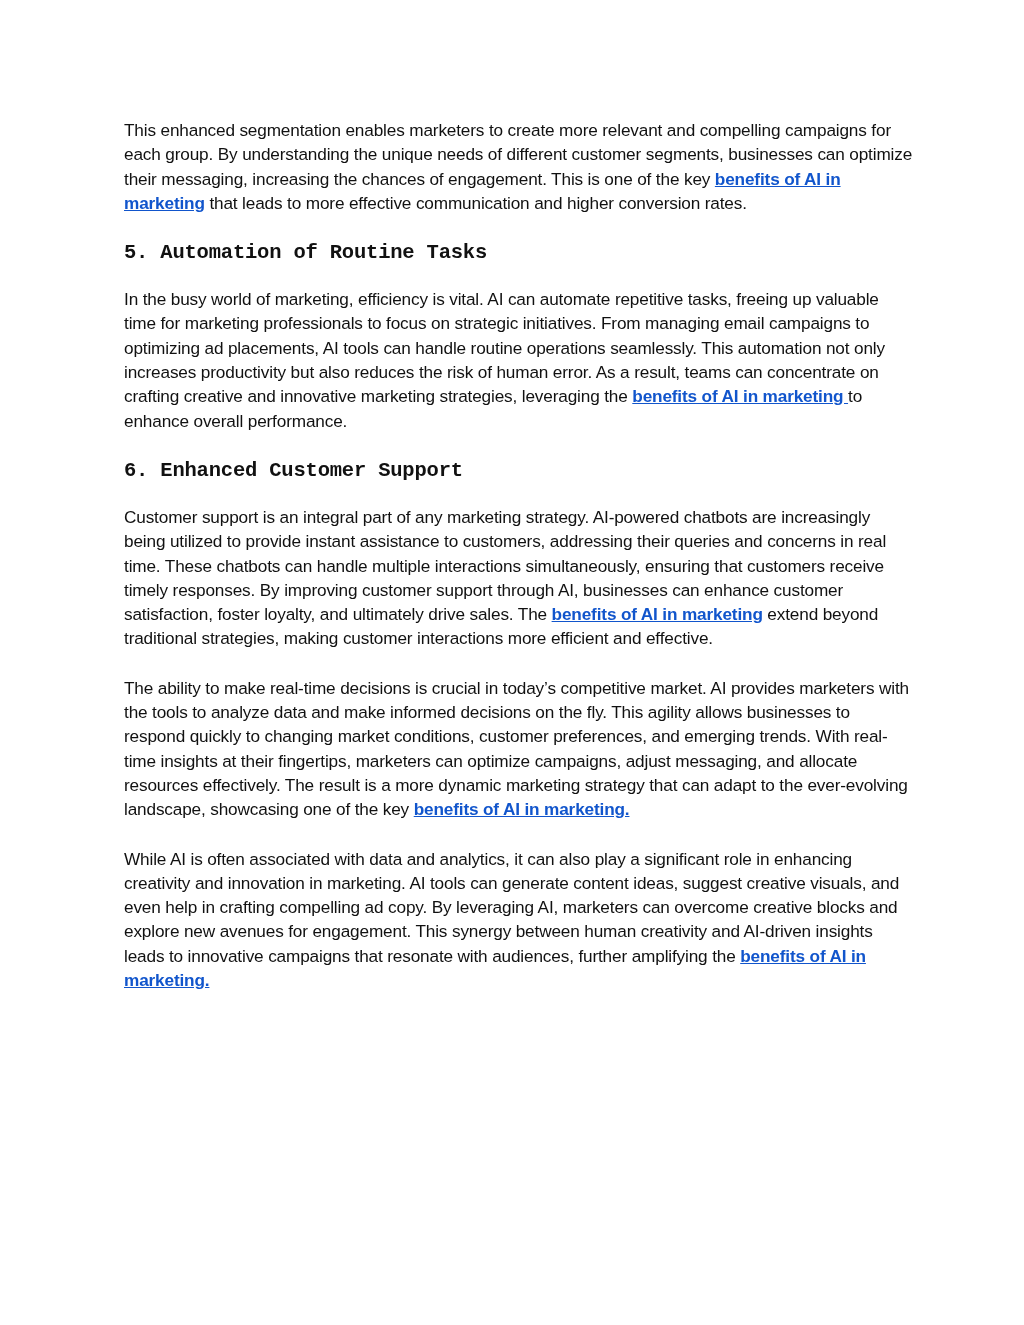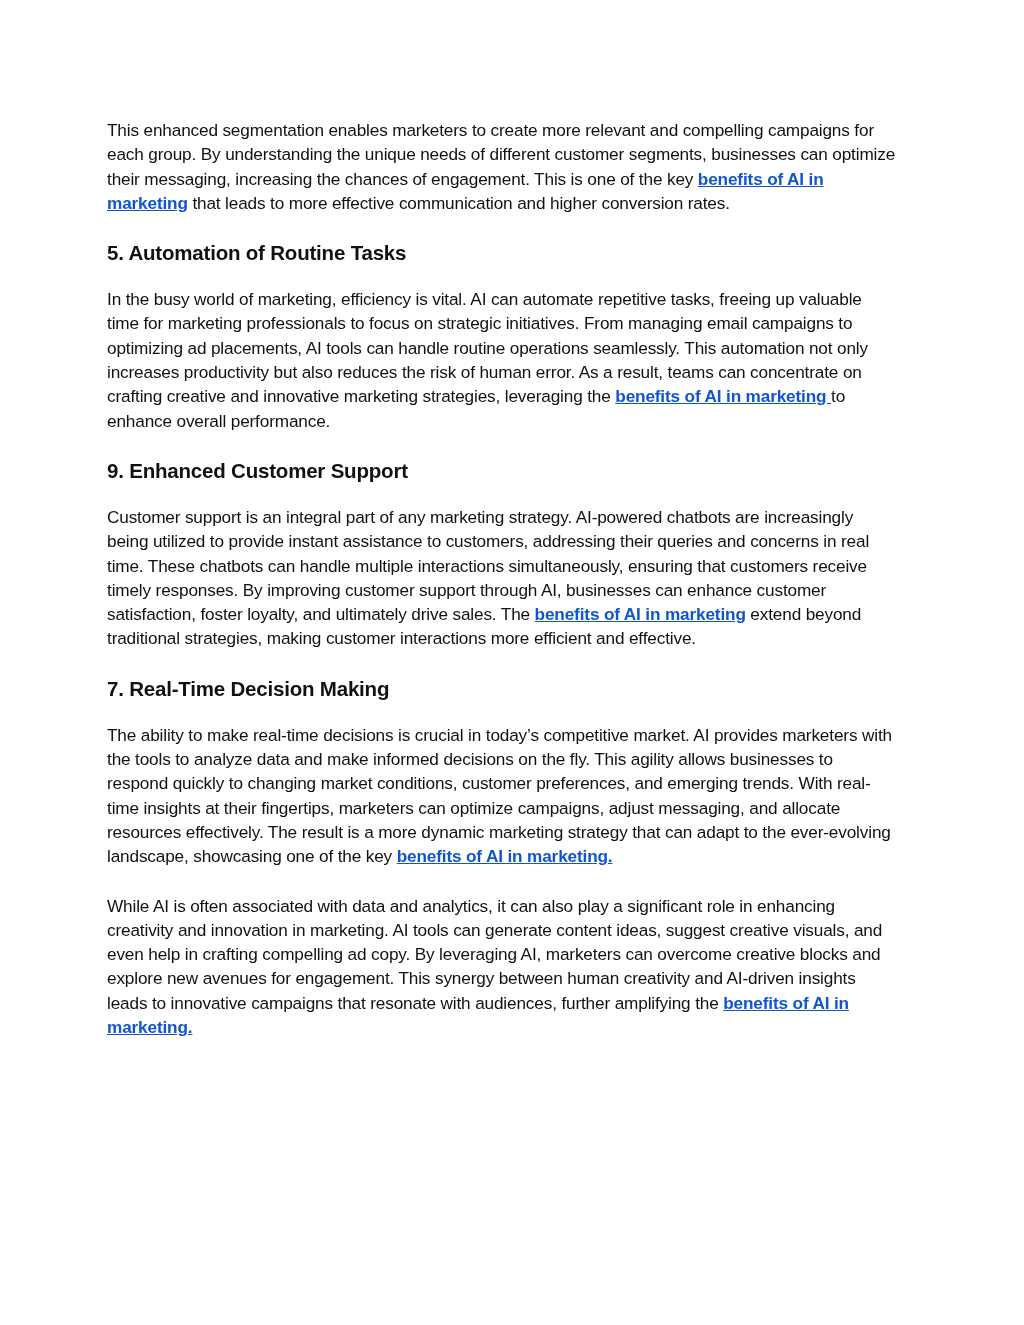--- a/index.html
+++ b/index.html
@@ -10,36 +10,37 @@
     body {
       width: 1024px;
       height: 1325px;
       position: relative;
       overflow: hidden;
       font-family: "Liberation Sans", sans-serif;
       color: #111111;
     }
     .page {
       position: absolute;
-      left: 107px;
+      left: 124px;
       top: 118px;
       width: 790px;
     }
     p {
       margin: 0;
       font-size: 17.2px;
       line-height: 24.3px;
       letter-spacing: -0.15px;
     }
     h2 {
       margin: 0;
       font-size: 20.5px;
       font-weight: bold;
       line-height: 26px;
       letter-spacing: -0.2px;
+      font-family: Liberation Mono, monospace;
     }
     .p-first { margin-bottom: 25px; }
     h2 { margin-bottom: 21px; }
     .section { margin-bottom: 25px; }
     a.link {
       color: #1155cc;
       font-weight: bold;
       text-decoration: underline;
       cursor: pointer;
     }
@@ -50,26 +51,25 @@
 <div class="page">
 
   <p class="p-first"><span>This enhanced segmentation enables marketers to create more relevant and compelling campaigns for each group. By understanding the unique needs of different customer segments, businesses can optimize their messaging, increasing the chances of engagement. This is one of the key </span><a class="link">benefits of AI in marketing</a><span> that leads to more effective communication and higher conversion rates.</span></p>
 
   <div class="section">
     <h2>5. Automation of Routine Tasks</h2>
     <p><span>In the busy world of marketing, efficiency is vital. AI can automate repetitive tasks, freeing up valuable time for marketing professionals to focus on strategic initiatives. From managing email campaigns to optimizing ad placements, AI tools can handle routine operations seamlessly. This automation not only increases productivity but also reduces the risk of human error. As a result, teams can concentrate on crafting creative and innovative marketing strategies, leveraging the </span><a class="link">benefits of AI in marketing </a><span>to enhance overall performance.</span></p>
   </div>
 
   <div class="section">
-    <h2>9. Enhanced Customer Support</h2>
+    <h2>6. Enhanced Customer Support</h2>
     <p><span>Customer support is an integral part of any marketing strategy. AI-powered chatbots are increasingly being utilized to provide instant assistance to customers, addressing their queries and concerns in real time. These chatbots can handle multiple interactions simultaneously, ensuring that customers receive timely responses. By improving customer support through AI, businesses can enhance customer satisfaction, foster loyalty, and ultimately drive sales. The </span><a class="link">benefits of AI in marketing</a><span> extend beyond traditional strategies, making customer interactions more efficient and effective.</span></p>
   </div>
 
   <div class="section">
-    <h2>7. Real-Time Decision Making</h2>
     <p><span>The ability to make real-time decisions is crucial in today’s competitive market. AI provides marketers with the tools to analyze data and make informed decisions on the fly. This agility allows businesses to respond quickly to changing market conditions, customer preferences, and emerging trends. With real-time insights at their fingertips, marketers can optimize campaigns, adjust messaging, and allocate resources effectively. The result is a more dynamic marketing strategy that can adapt to the ever-evolving landscape, showcasing one of the key </span><a class="link">benefits of AI in marketing.</a><span></span></p>
   </div>
 
   <div class="section">
     <p><span>While AI is often associated with data and analytics, it can also play a significant role in enhancing creativity and innovation in marketing. AI tools can generate content ideas, suggest creative visuals, and even help in crafting compelling ad copy. By leveraging AI, marketers can overcome creative blocks and explore new avenues for engagement. This synergy between human creativity and AI-driven insights leads to innovative campaigns that resonate with audiences, further amplifying the </span><a class="link">benefits of AI in marketing.</a><span></span></p>
   </div>
 
 </div>
 
 </body></html>

